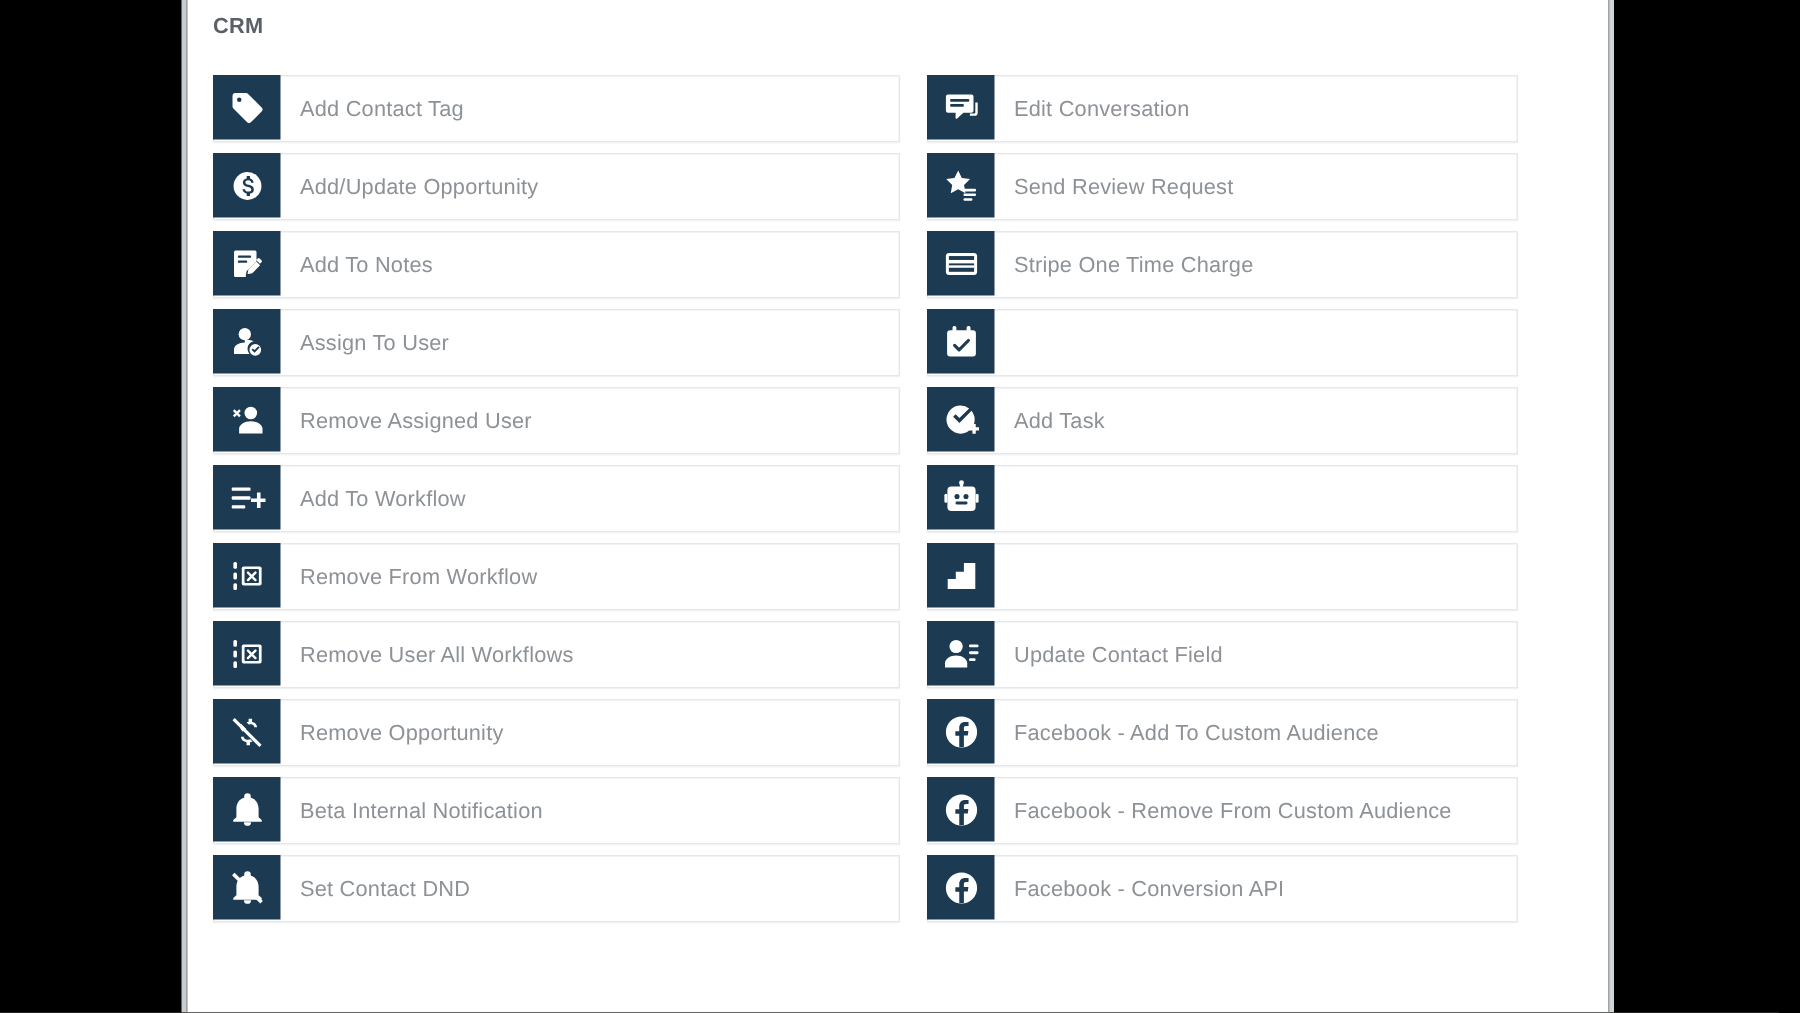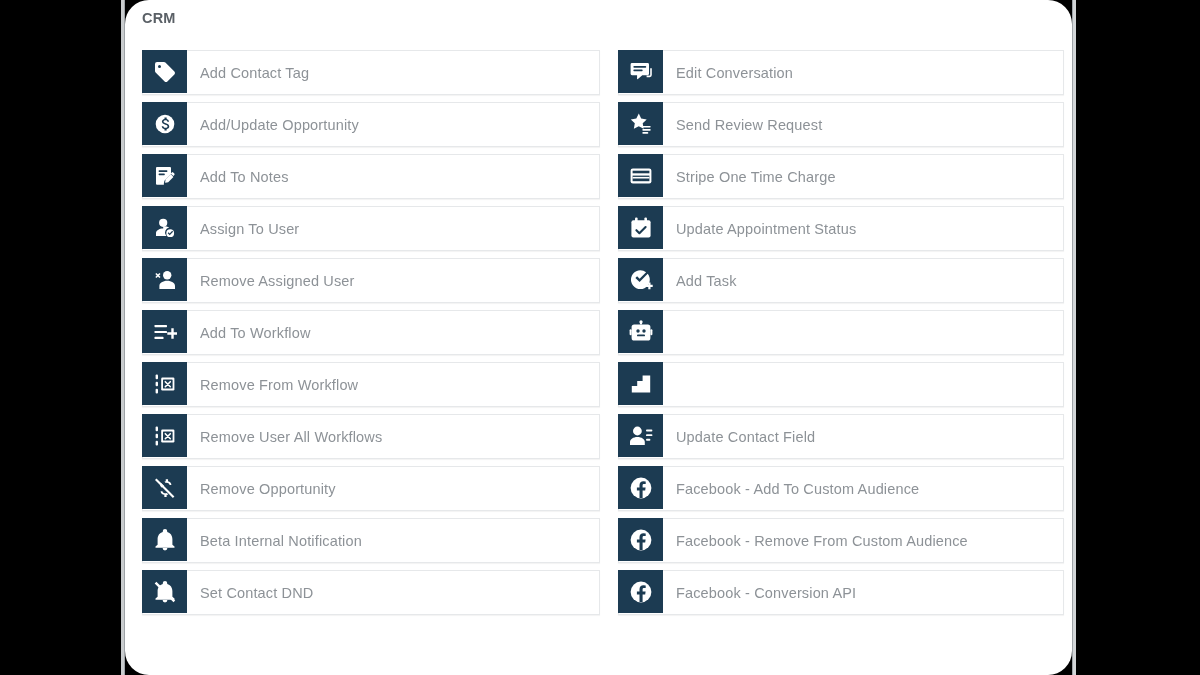--- a/index.html
+++ b/index.html
@@ -49,21 +49,20 @@
     background: #d2d5d7;
     border-left: 1px solid #9ea3a7;
   }
 
   .panel {
     position: absolute;
     left: 125px; top: 0;
     width: 947px; height: 675px;
     background: #ffffff;
     overflow: hidden;
-    border-radius: 24px;
   }
 
   .section-title {
     position: absolute;
     left: 17px;
     top: 9px;
     font-size: 14.5px;
     font-weight: bold;
     color: #5a6066;
     letter-spacing: 0.2px;
@@ -75,21 +74,21 @@
     left: 0;
     top: 50px;
     width: 947px;
   }
 
   .column {
     position: absolute;
     top: 0;
   }
   .col-left  { left: 17px;  width: 458px; }
-  .col-right { left: 493px; width: 446px; }
+  .col-right { left: 493px; width: 394px; }
 
   .action-row {
     position: relative;
     display: flex;
     align-items: stretch;
     height: 45px;
     margin-bottom: 7px;
     background: #ffffff;
     border: 1px solid #e6e8ea;
     box-shadow: 0 1px 1px rgba(0,0,0,0.045);
@@ -291,21 +290,20 @@
           <div class="action-row">
             <div class="action-icon">
               <svg viewBox="0 0 24 24">
                 <rect x="2.4" y="4.2" width="19.2" height="17.4" rx="2"></rect>
                 <rect x="6" y="1.4" width="2.6" height="4.6" rx="1.1"></rect>
                 <rect x="15.4" y="1.4" width="2.6" height="4.6" rx="1.1"></rect>
                 <rect x="4.4" y="9" width="15.2" height="10.6" fill="#fff"></rect>
                 <path d="m7.4 14.2 3 3 6.2-6.2" fill="none" stroke="#1c3b52" stroke-width="2.1" stroke-linecap="round" stroke-linejoin="round"></path>
               </svg>
             </div>
-            <div class="action-label">Update Appointment Status</div>
           </div>
           <div class="action-row">
             <div class="action-icon">
               <svg viewBox="0 0 24 24">
                 <path d="M11.4 2.3a9.4 9.4 0 1 0 7.3 3.5L10.6 14 6.4 9.9l1.7-1.7 2.5 2.5 6.5-6.4a9.3 9.3 0 0 0-5.7-2z"></path>
                 <path d="M19.3 14.6h2.2v2.2h2.2V19h-2.2v2.2h-2.2V19h-2.2v-2.2h2.2z"></path>
               </svg>
             </div>
             <div class="action-label">Add Task</div>
           </div>

